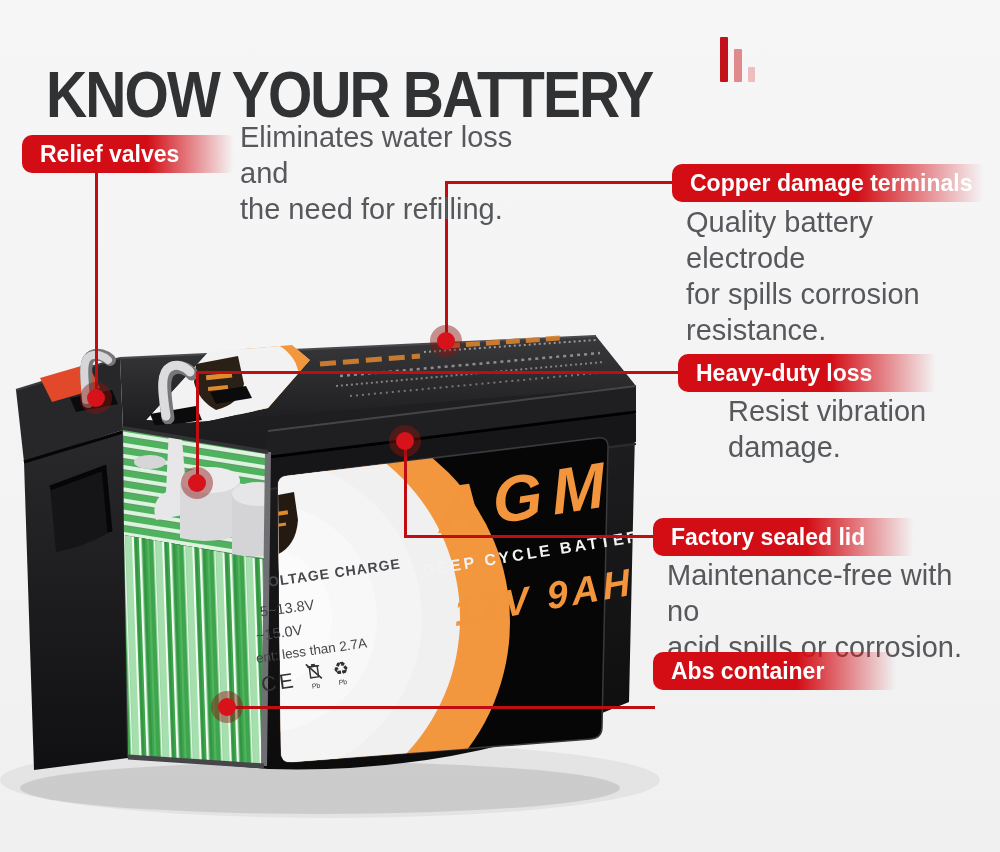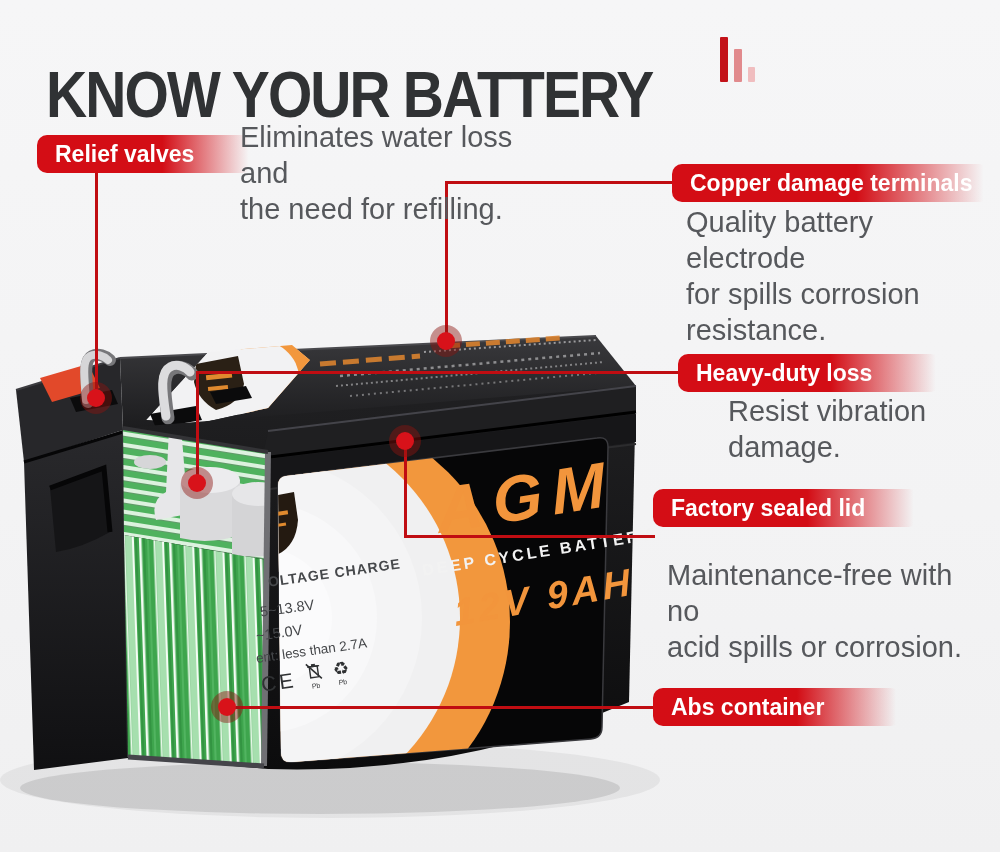--- a/index.html
+++ b/index.html
@@ -28,29 +28,29 @@
   .pill{
     position:absolute;height:38px;line-height:38px;
     padding-left:18px;border-radius:10px;
     color:#fff;font-size:23px;font-weight:700;white-space:nowrap;
     background:linear-gradient(90deg,#d40d15 0%,#d30d15 58%,rgba(211,13,21,0) 98%);
   }
   .desc{
     position:absolute;color:#56585c;font-size:29px;line-height:1.24;
     white-space:pre-line;
   }
-  .pill-relief {left:37px; top:135px;width:198px;}
+  .pill-relief {left:22px; top:135px;width:198px;}
   .desc-relief {left:240px;top:120px;width:290px;}
   .pill-copper {left:672px;top:164px;width:300px;}
   .desc-copper {left:686px;top:205px;width:290px;}
   .pill-heavy  {left:678px;top:354px;width:245px;}
   .desc-heavy  {left:696px;top:394px;width:290px;margin-left:32px;}
-  .pill-factory{left:653px;top:489px;width:248px;}
+  .pill-factory{left:653px;top:518px;width:248px;}
   .desc-factory{left:667px;top:558px;width:310px;}
-  .pill-abs    {left:653px;top:688px;width:230px;}
+  .pill-abs    {left:653px;top:652px;width:230px;}
   .desc-abs    {left:661px;top:729px;width:310px;}
 
   
   .lead{position:absolute;background:#c00d12;}
   .dot{
     position:absolute;width:18px;height:18px;border-radius:50%;
     background:#d8121a;box-shadow:0 0 0 7px rgba(140,20,16,.45);
   }
 
   

